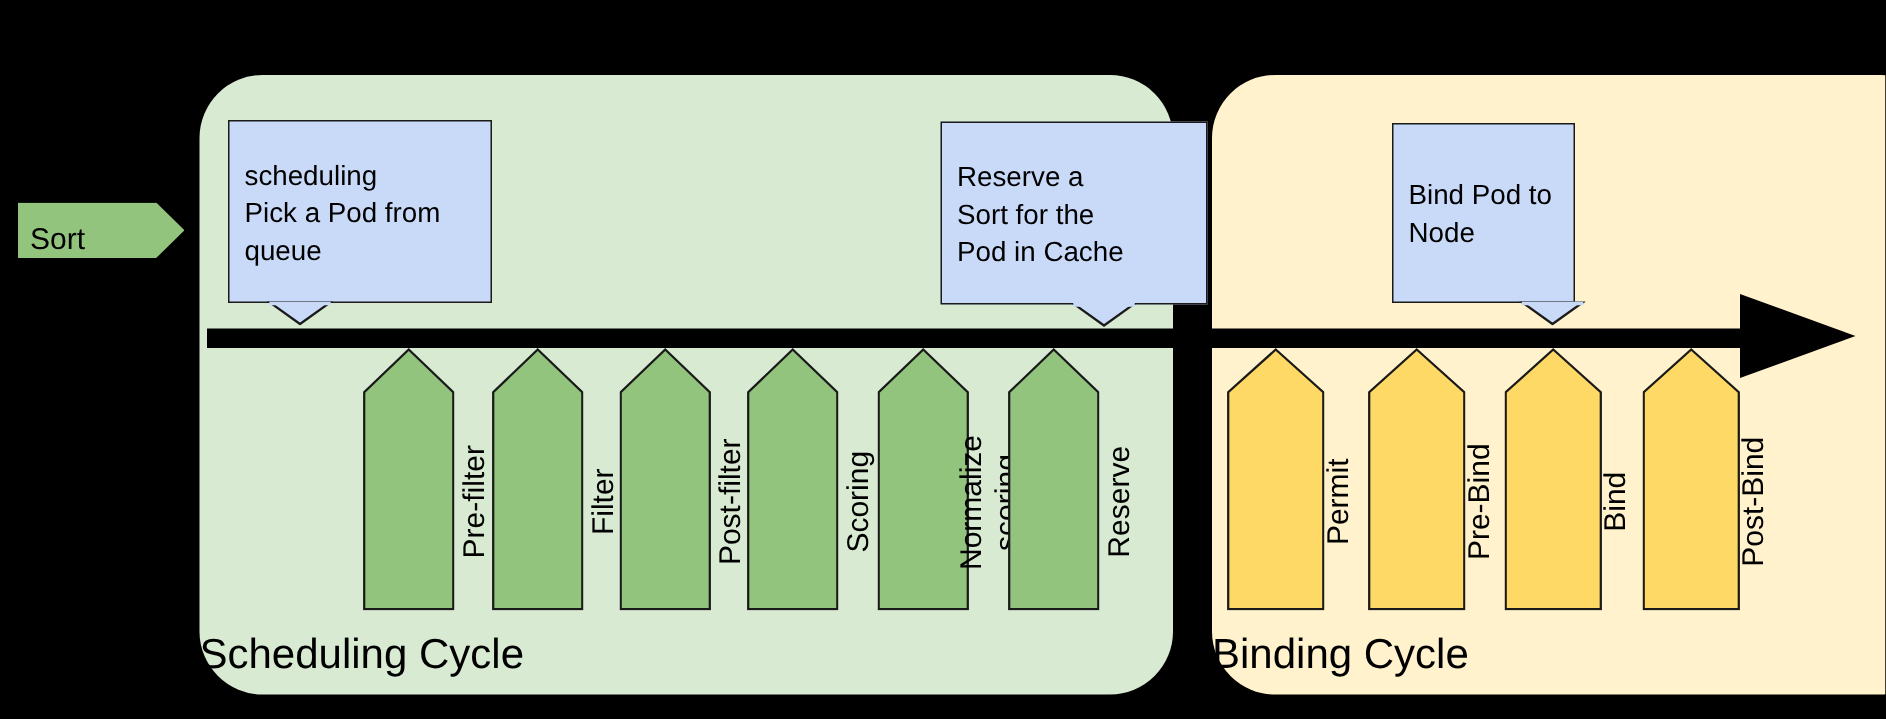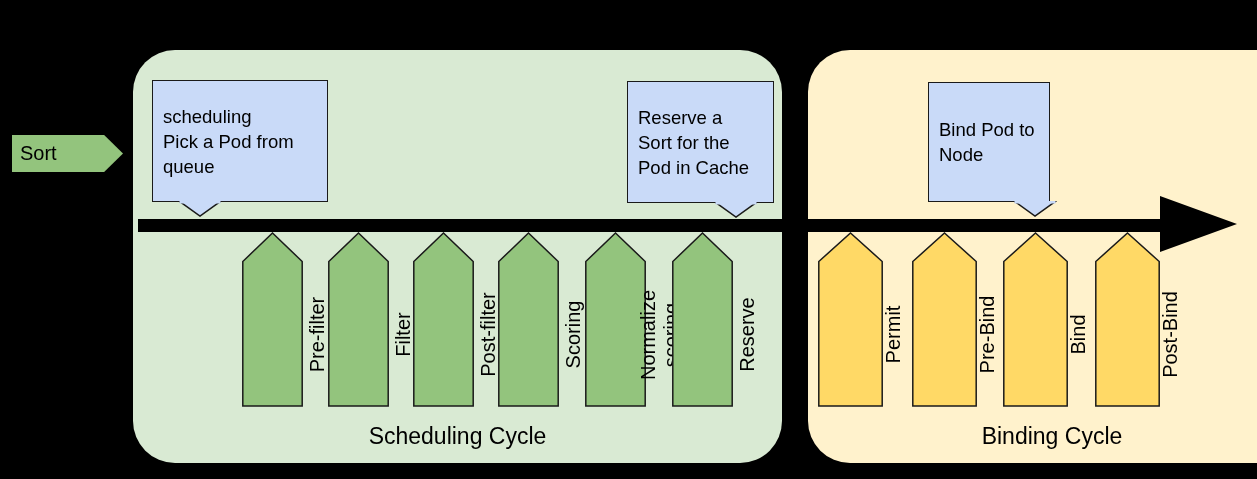--- a/index.html
+++ b/index.html
@@ -8,32 +8,32 @@
     --callout-bg:#c9daf8; --outline:#1a1a1a; --timeline:#000000; --text:#000000;
   }
   *{margin:0;padding:0;box-sizing:border-box;}
   html,body{background:var(--bg);}
   body{font-family:"Liberation Sans", sans-serif; color:var(--text);}
   .canvas{position:relative;width:1257px;height:479px;background:var(--bg);overflow:hidden;}
 
   .cycle-box{position:absolute;top:50px;height:413px;border-radius:42px;}
   .cycle-box.scheduling{left:133px;width:649px;background:var(--scheduling-bg);}
   .cycle-box.binding{left:808px;width:488px;background:var(--binding-bg);}
-  .cycle-label{position:absolute;bottom:14px;left:0;width:100%;text-align:center;
-    font-size:23px;line-height:26px;color:var(--text);}
+  .cycle-label{position:absolute;bottom:14px;left:0;width:100%;
+    font-size:28px;line-height:26px;color:var(--text);}
 
   .timeline-shaft{position:absolute;left:138px;top:219px;width:1040px;height:13px;background:var(--timeline);}
   .timeline-head{position:absolute;left:1160px;top:196px;width:0;height:0;
     border-top:28px solid transparent;border-bottom:28px solid transparent;
     border-left:77px solid var(--timeline);}
 
   .sort-arrow{position:absolute;left:12px;top:135px;width:111px;height:37px;
     background:var(--scheduling-arrow);
     clip-path:polygon(0 0,83% 0,100% 50%,83% 100%,0 100%);
-    display:flex;align-items:center;}
+    display:flex;align-items:flex-end;}
   .sort-arrow span{padding-left:8px;font-size:20px;}
 
   .callout{position:absolute;background:var(--callout-bg);border:1.5px solid var(--outline);
     display:flex;flex-direction:column;justify-content:center;padding-left:10px;
     font-size:18.5px;line-height:25px;}
   .callout-tail{position:absolute;width:44px;height:16px;}
 
   .plug{position:absolute;top:232px;height:175px;}
   .plug svg{position:absolute;left:0;top:0;display:block;}
   .plug-body{position:absolute;left:0;top:30px;width:100%;height:145px;
@@ -63,21 +63,21 @@
   <div class="callout" style="left:152px;top:80px;width:176px;height:122px">
     <div>scheduling</div>
     <div>Pick a Pod from</div>
     <div>queue</div>
   </div>
   <svg class="callout-tail" style="left:178px;top:201px" viewBox="0 0 44 16">
     <polygon points="1,0 43,0 22,15" style="fill:var(--callout-bg);stroke:var(--outline);stroke-width:1.5"></polygon>
     <rect x="1.5" y="0" width="41" height="2.5" style="fill:var(--callout-bg)"></rect>
   </svg>
 
-  <div class="callout" style="left:627px;top:81px;width:147px;height:122px">
+  <div class="callout" style="left:627px;top:81px;width:178px;height:122px">
     <div>Reserve a</div>
     <div>Sort for the</div>
     <div>Pod in Cache</div>
   </div>
   <svg class="callout-tail" style="left:714px;top:202px" viewBox="0 0 44 16">
     <polygon points="1,0 43,0 22,15" style="fill:var(--callout-bg);stroke:var(--outline);stroke-width:1.5"></polygon>
     <rect x="1.5" y="0" width="41" height="2.5" style="fill:var(--callout-bg)"></rect>
   </svg>
 
   <div class="callout" style="left:928px;top:82px;width:122px;height:120px">

